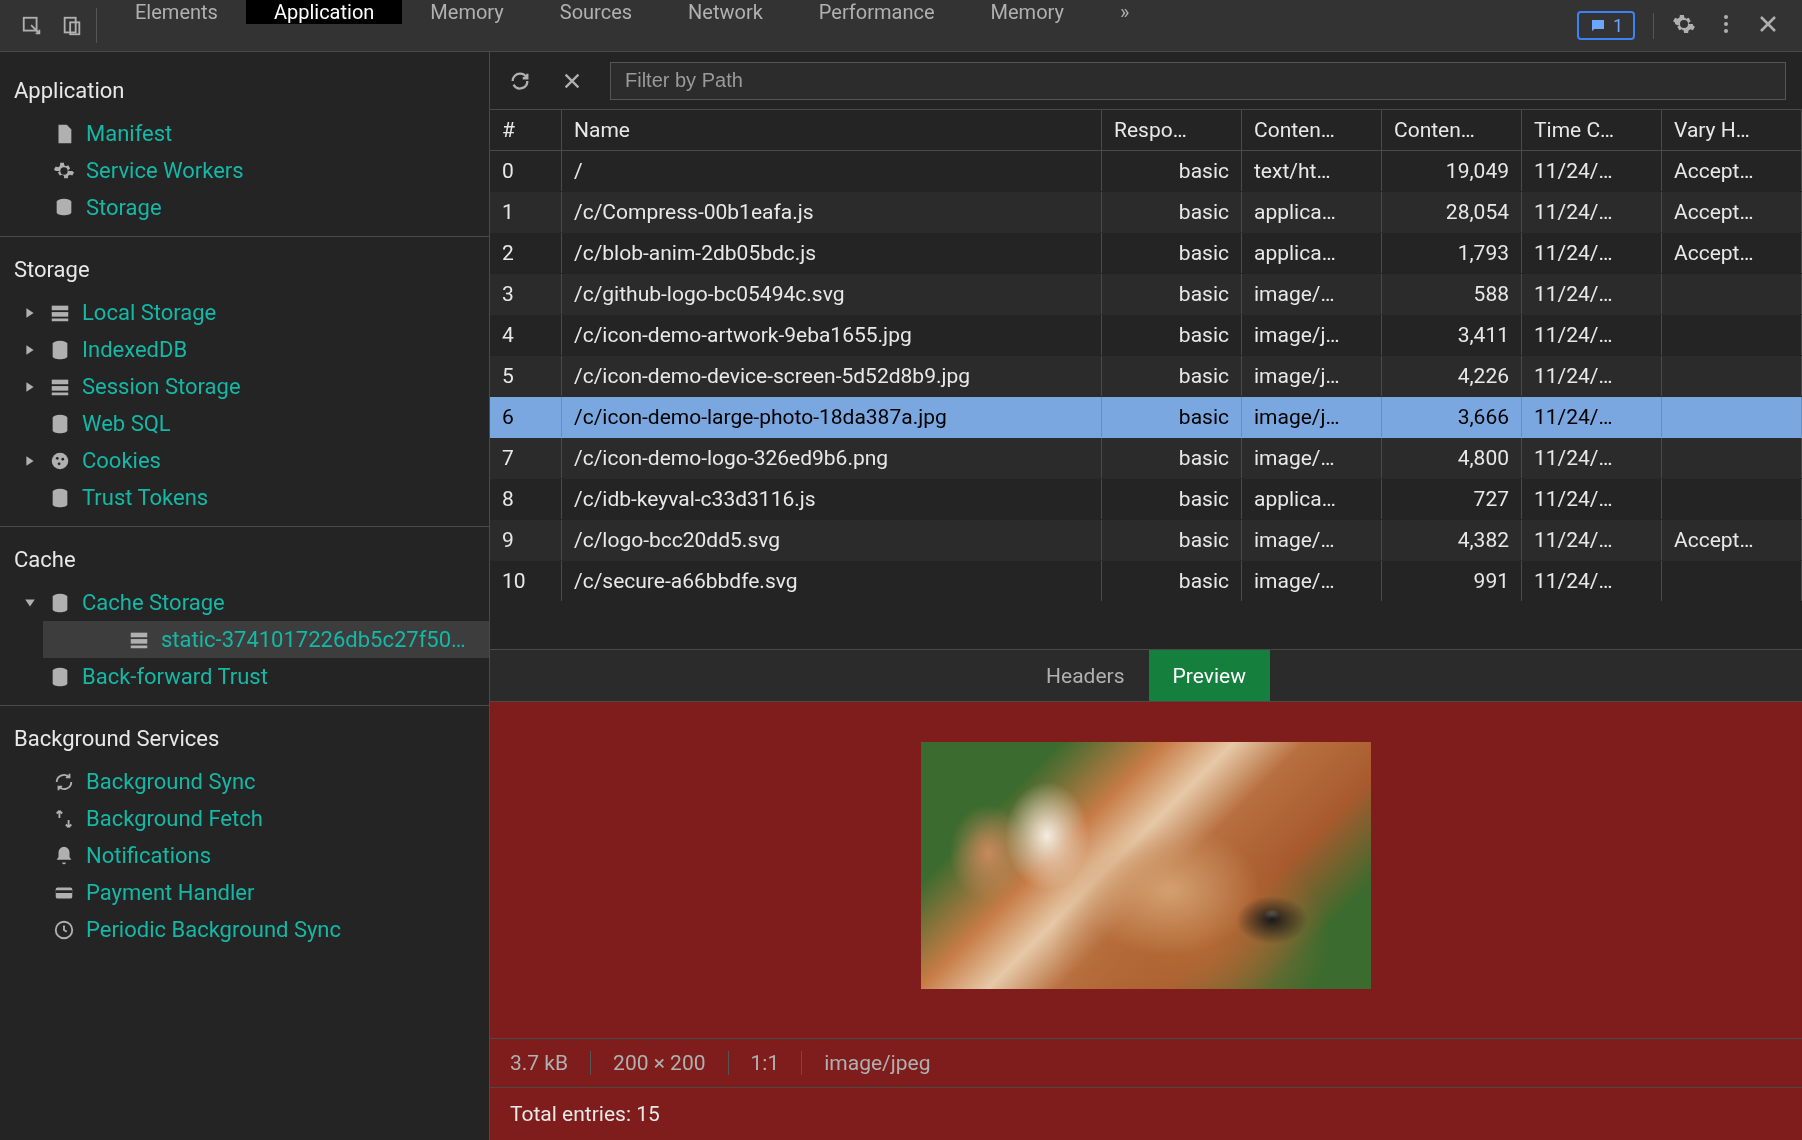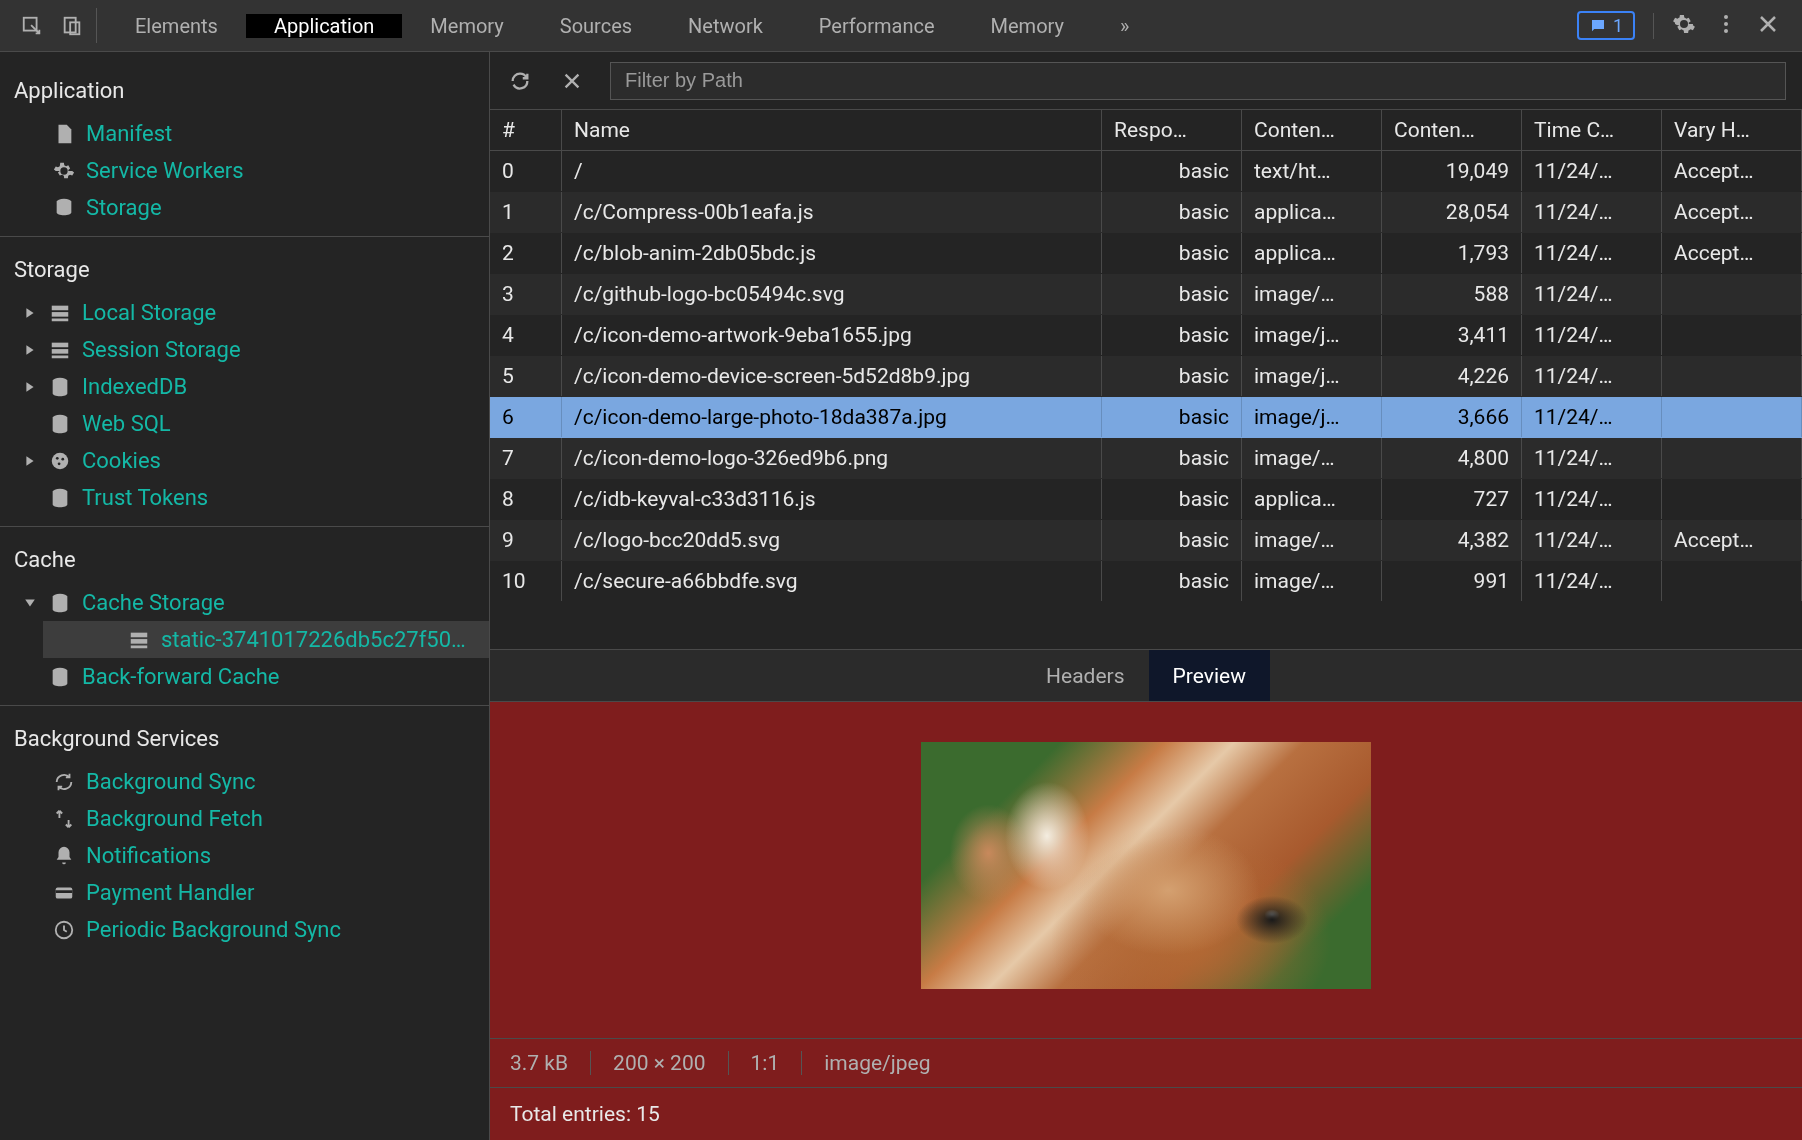--- a/index.html
+++ b/index.html
@@ -18,21 +18,21 @@
   display: flex;
   align-items: center;
   height: 52px;
   background: #333333;
   border-bottom: 1px solid #4a4a4a;
   padding: 0 8px;
 }
 .top-left-icons { display: flex; align-items: center; gap: 12px; padding: 0 10px; border-right: 1px solid #555; margin-right: 10px; height: 70%; }
 .icon-btn { display: inline-flex; align-items: center; justify-content: center; width: 28px; height: 28px; color: #b0b0b0; cursor: pointer; }
 .icon-btn svg { width: 22px; height: 22px; }
-.tab-strip { display: flex; align-items: center; height: 100%; }
+.tab-strip { display: flex; align-items: flex-start; height: 100%; }
 .tab-item {
   display: flex; align-items: center;
   padding: 0 28px;
   color: #b0b0b0;
   cursor: pointer;
   font-size: 20px;
 }
 .tab-item.active { background: #000; color: #fff; }
 .top-right { margin-left: auto; display: flex; align-items: center; gap: 18px; padding-right: 14px; }
 .badge-btn {
@@ -128,21 +128,21 @@
   display:flex; align-items:stretch;
   height: 52px;
   border-bottom:1px solid #4a4a4a;
   background:#2b2b2b;
   justify-content:center;
 }
 .detail-tab {
   display:flex; align-items:center;
   padding:0 24px; color:#b0b0b0; cursor:pointer; font-size:21px;
 }
-.detail-tab.active { background:#0f172a; color:#fff; }
+.detail-tab.active { background:#15803d; color:#fff; }
 
 
 .preview-area {
   flex:1; display:flex; flex-direction:column;
   background:#7f1d1d;
   min-height:0;
 }
 .preview-canvas {
   flex:1; display:flex; align-items:flex-start; justify-content:center;
   padding-top: 40px;
@@ -285,40 +285,40 @@
         <span class="tree-label">Local Storage</span>
       </div>
       <div class="tree-row">
         <span class="tree-arrow">
             <svg viewBox="0 0 10 10" fill="currentColor">
               <path d="M2 1l6 4-6 4z"></path>
             </svg>
           </span>
         <span class="tree-icon">
             <svg viewBox="0 0 24 24" fill="currentColor">
+              <ellipse cx="12" cy="5" rx="8" ry="3"></ellipse>
+              <path d="M4 5v14c0 1.7 3.6 3 8 3s8-1.3 8-3V5"></path>
+            </svg>
+          </span>
+        <span class="tree-label">IndexedDB</span>
+      </div>
+      <div class="tree-row">
+        <span class="tree-arrow">
+            <svg viewBox="0 0 10 10" fill="currentColor">
+              <path d="M2 1l6 4-6 4z"></path>
+            </svg>
+          </span>
+        <span class="tree-icon">
+            <svg viewBox="0 0 24 24" fill="currentColor">
               <rect x="3" y="4" width="18" height="5"></rect>
               <rect x="3" y="11" width="18" height="5"></rect>
               <rect x="3" y="18" width="18" height="3"></rect>
             </svg>
           </span>
         <span class="tree-label">Session Storage</span>
-      </div>
-      <div class="tree-row">
-        <span class="tree-arrow">
-            <svg viewBox="0 0 10 10" fill="currentColor">
-              <path d="M2 1l6 4-6 4z"></path>
-            </svg>
-          </span>
-        <span class="tree-icon">
-            <svg viewBox="0 0 24 24" fill="currentColor">
-              <ellipse cx="12" cy="5" rx="8" ry="3"></ellipse>
-              <path d="M4 5v14c0 1.7 3.6 3 8 3s8-1.3 8-3V5"></path>
-            </svg>
-          </span>
-        <span class="tree-label">IndexedDB</span>
       </div>
       <div class="tree-row">
         <span class="tree-arrow placeholder">
             <svg viewBox="0 0 10 10"></svg>
           </span>
         <span class="tree-icon">
             <svg viewBox="0 0 24 24" fill="currentColor">
               <ellipse cx="12" cy="5" rx="8" ry="3"></ellipse>
               <path d="M4 5v14c0 1.7 3.6 3 8 3s8-1.3 8-3V5"></path>
             </svg>
@@ -383,21 +383,21 @@
       <div class="tree-row">
         <span class="tree-arrow placeholder">
             <svg viewBox="0 0 10 10"></svg>
           </span>
         <span class="tree-icon">
             <svg viewBox="0 0 24 24" fill="currentColor">
               <ellipse cx="12" cy="5" rx="8" ry="3"></ellipse>
               <path d="M4 5v14c0 1.7 3.6 3 8 3s8-1.3 8-3V5"></path>
             </svg>
           </span>
-        <span class="tree-label">Back-forward Cache</span>
+        <span class="tree-label">Back-forward Trust</span>
       </div>
       <hr>
 
       <div class="section-title">Background Services</div>
       <div class="tree-row indent1">
         <span class="tree-icon">
             <svg viewBox="0 0 24 24" fill="none" stroke="currentColor" stroke-width="2">
               <path d="M4 12a8 8 0 0114-5M20 12a8 8 0 01-14 5M18 3v4h-4M6 21v-4h4"></path>
             </svg>
           </span>

